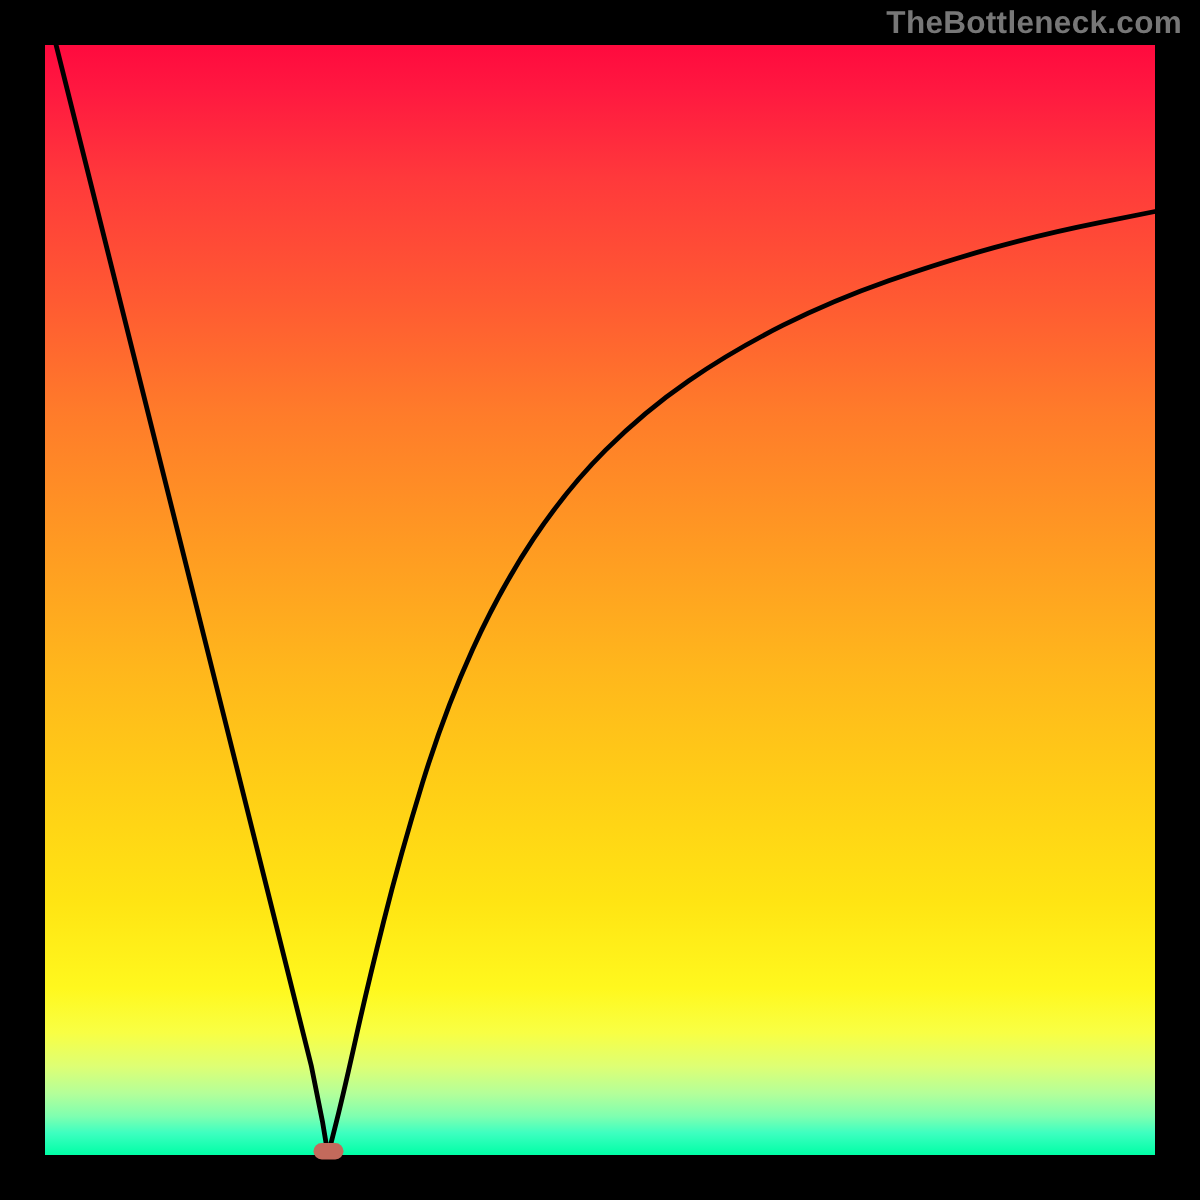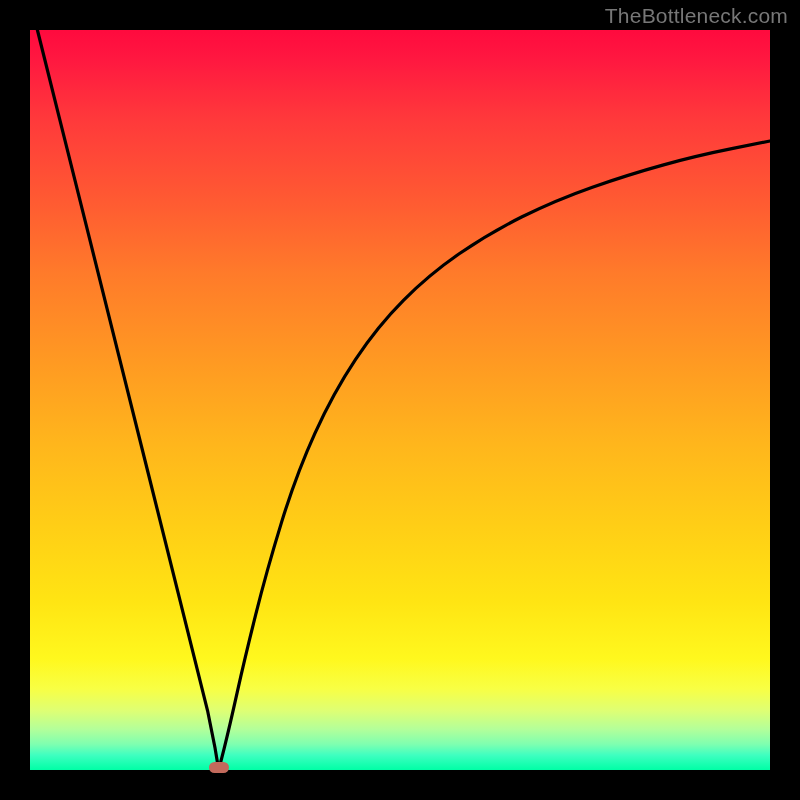--- a/index.html
+++ b/index.html
@@ -45,21 +45,21 @@
       #00ffa6 100%
     );
   }
   .watermark {
     position: absolute;
     top: 4px;
     right: 12px;
     color: #777;
     font-size: 21px;
     letter-spacing: 0.2px;
-    font-weight: 400;
+    font-weight: 700;
     user-select: none;
   }
   svg.curve {
     position: absolute;
     top: 30px;
     left: 30px;
     width: 740px;
     height: 740px;
     overflow: visible;
   }

